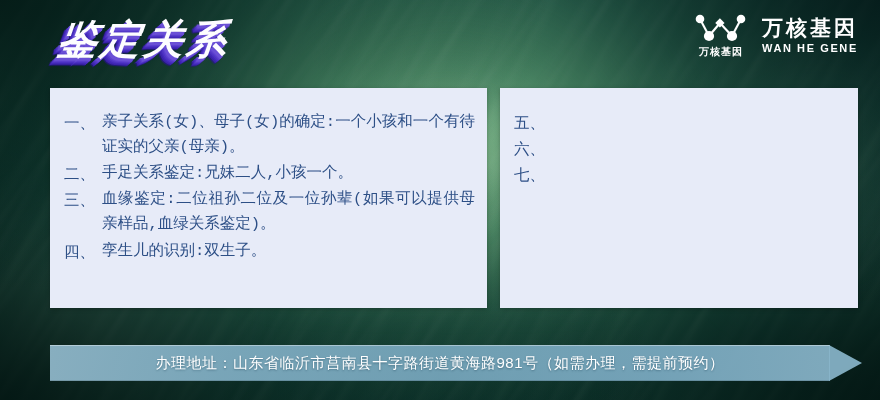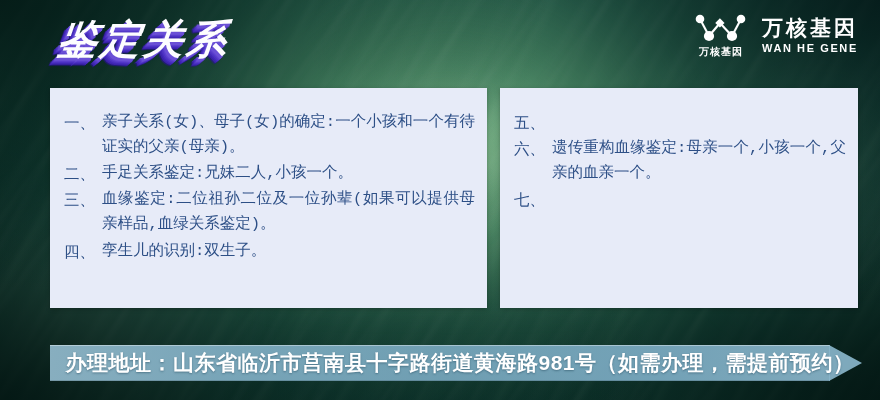--- a/index.html
+++ b/index.html
@@ -243,26 +243,25 @@
   }
   .banner-text {
     position: absolute;
     left: 0; top: 0;
     width: 780px;
     height: 36px;
     display: flex;
     align-items: center;
     justify-content: center;
     color: #ffffff;
-    font-size: 21px;
-    font-weight: 700;
+    font-size: 15px;
+    font-weight: 400;
     letter-spacing: 0.5px;
     text-shadow: 0 1px 2px rgba(25,60,80,0.45);
     white-space: nowrap;
-    padding-left: 20px;
   }
 </style>
 </head>
 <body>
 
 <div id="poster">
 
   <div class="bg-base"></div>
   <div class="glow-center"></div>
   <div class="glow-left"></div>
@@ -326,21 +325,20 @@
     </ul>
   </div>
 
   <div class="panel panel-right">
     <ul class="item-list">
       <li class="item">
         <span class="item-num">五、</span>
       </li>
       <li class="item">
         <span class="item-num">六、</span>
-        <span class="item-text">遗传重构血缘鉴定:母亲一个,小孩一个,父亲的血亲一个。</span>
       </li>
       <li class="item">
         <span class="item-num">七、</span>
       </li>
     </ul>
   </div>
 
   <div class="banner-wrap">
     <div class="banner-body"></div>
     <div class="banner-tip"></div>

